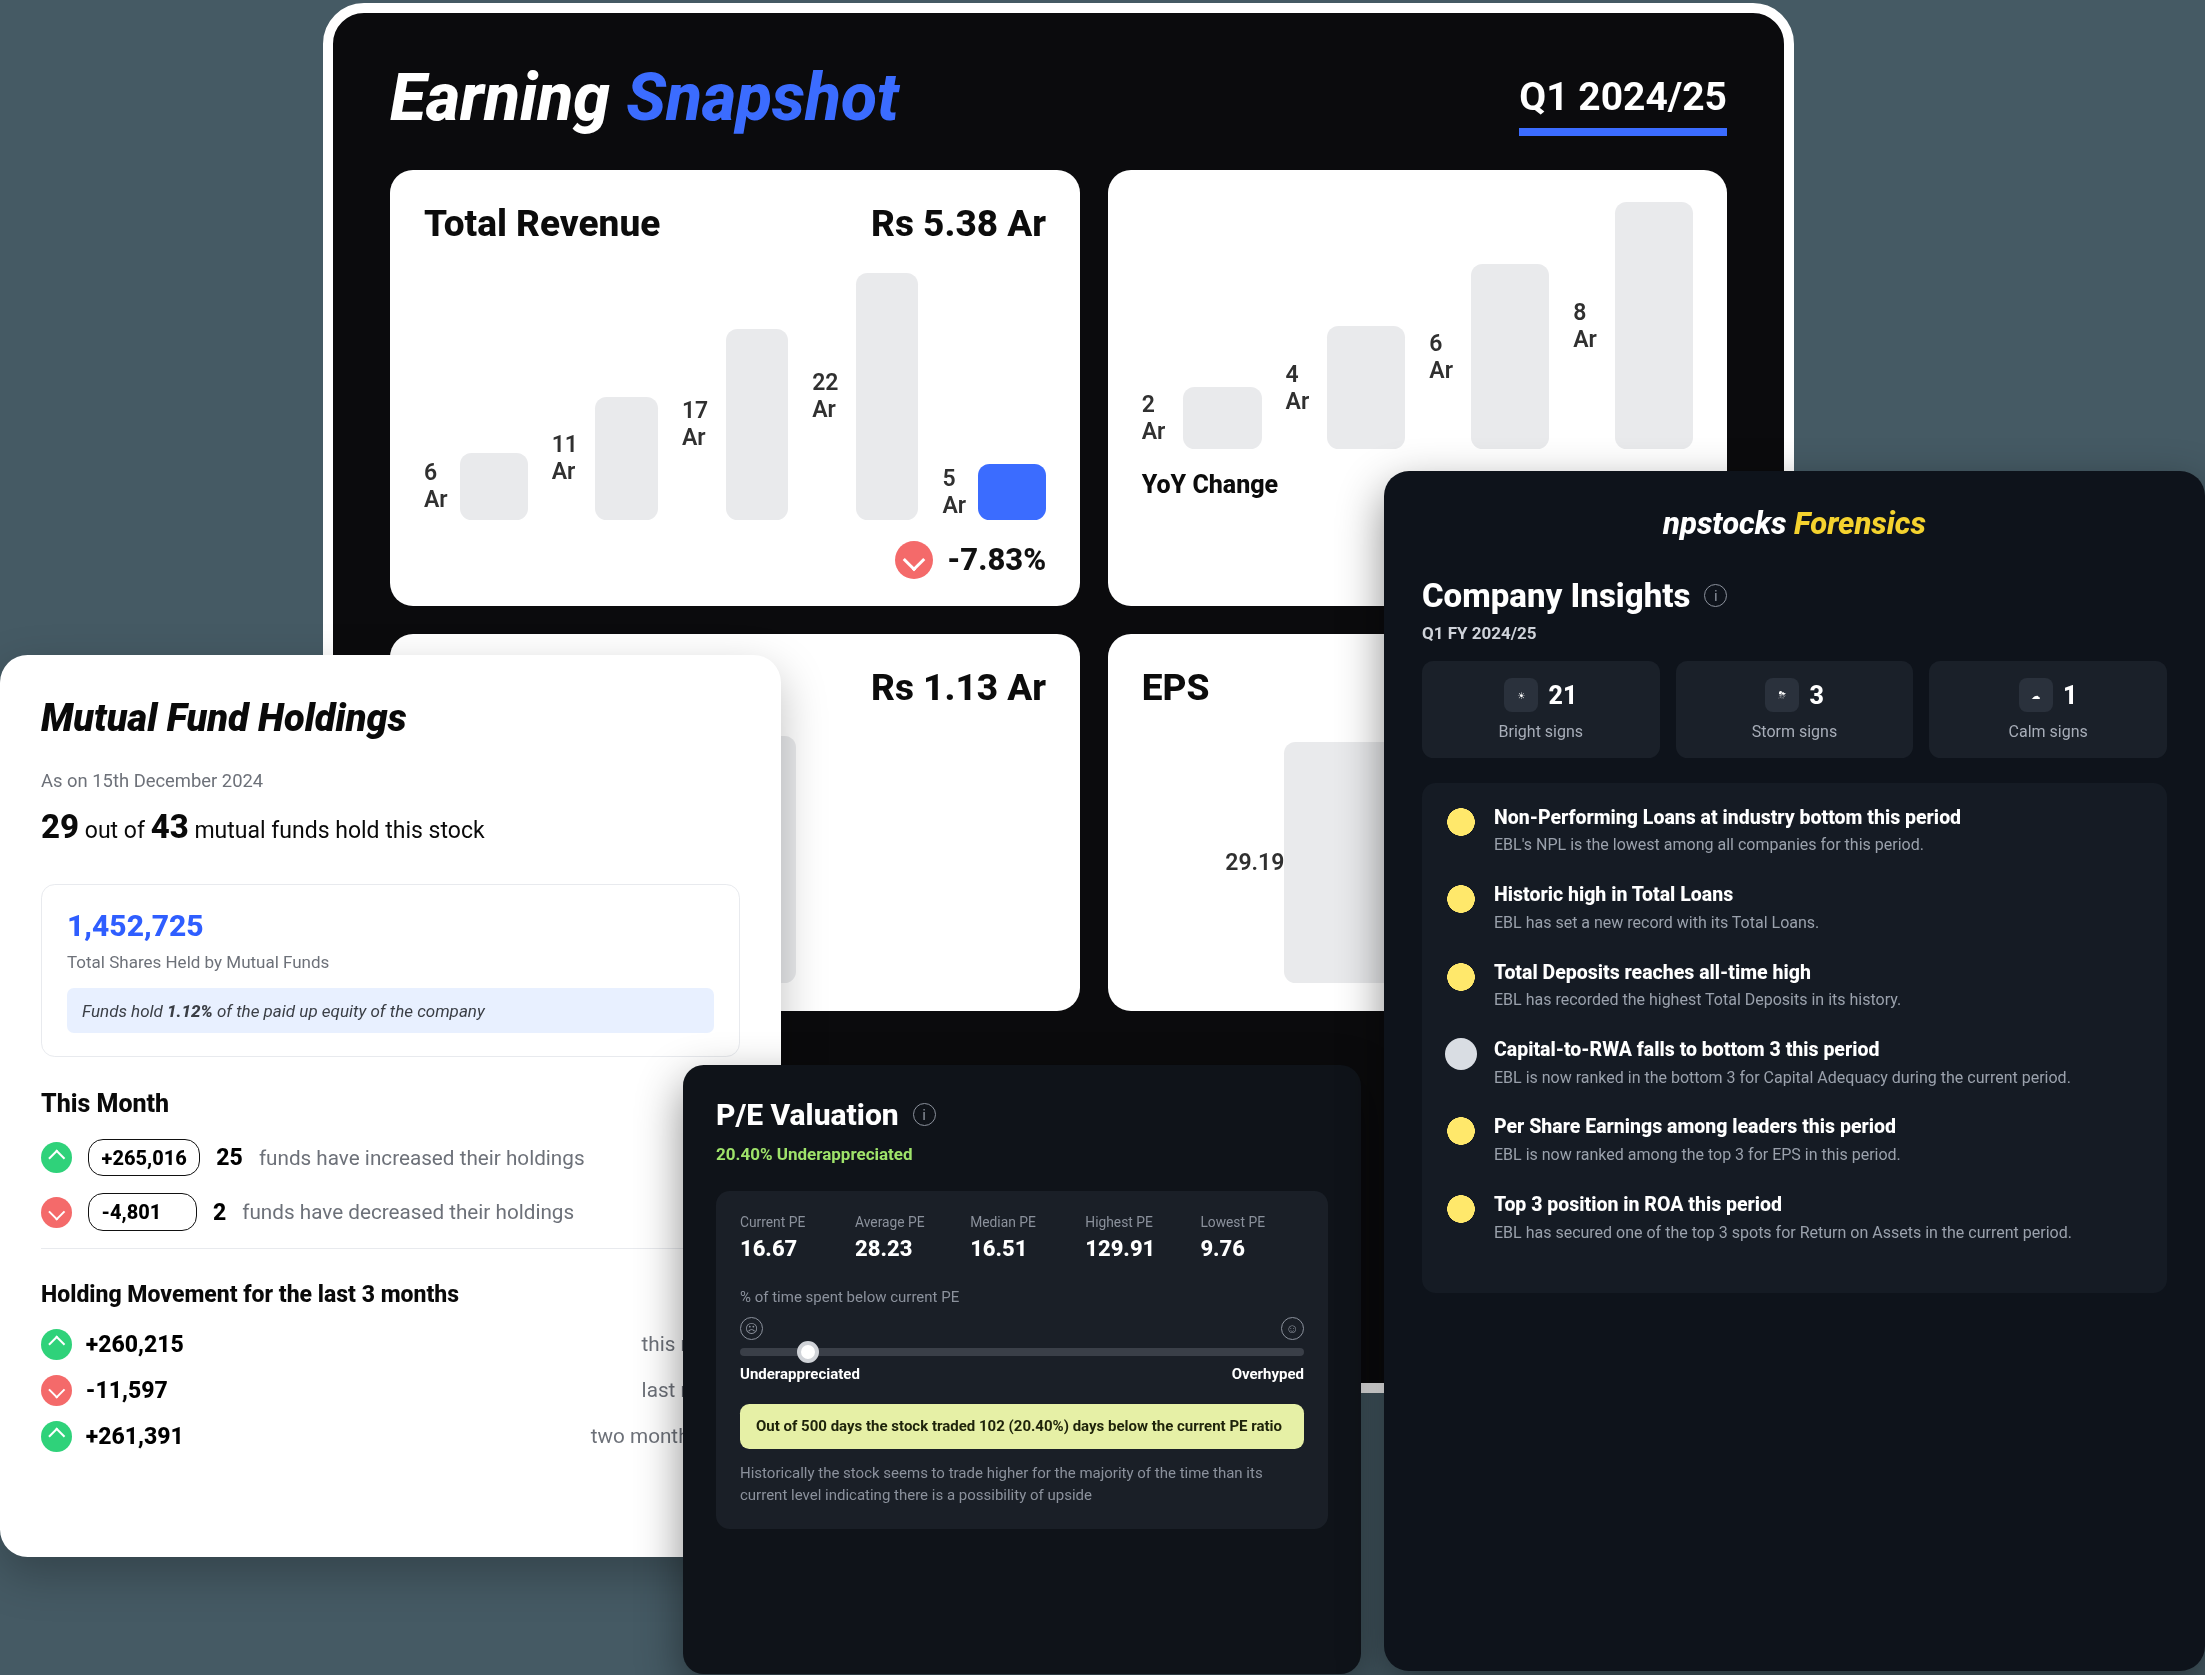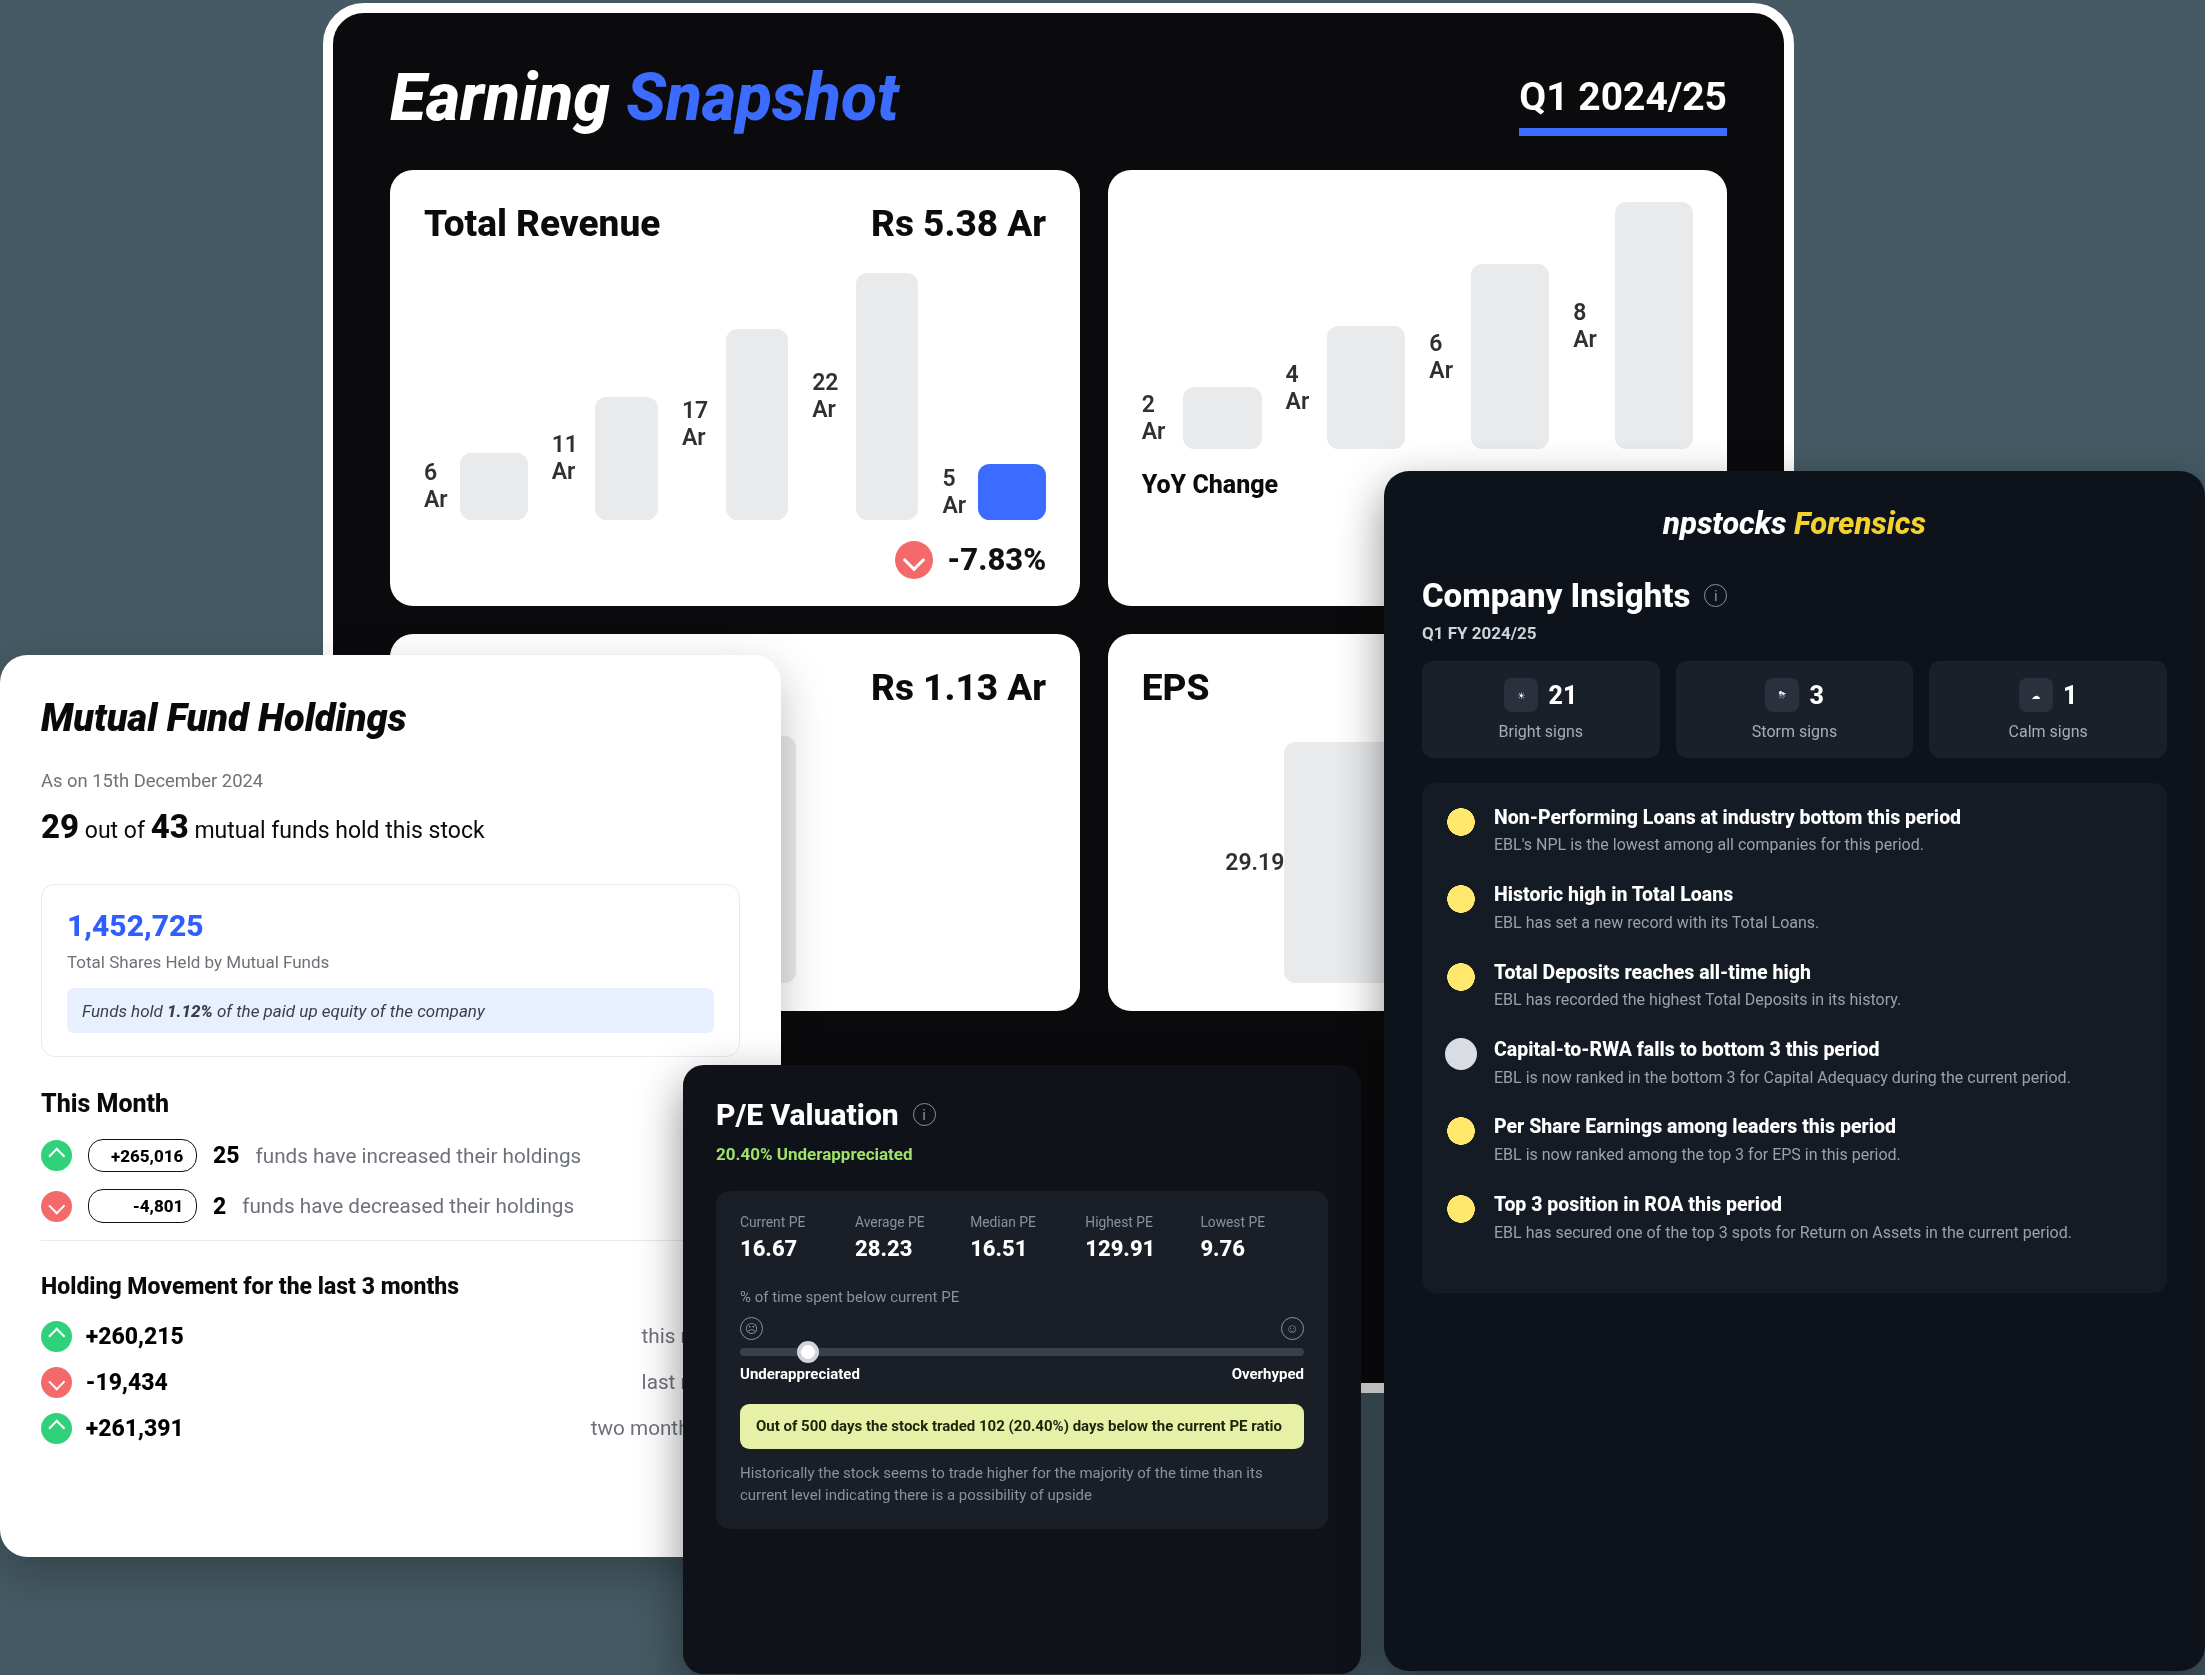--- a/index.html
+++ b/index.html
@@ -66,21 +66,21 @@
   .mf-total-lbl { font-size:17px; color:#6d7179; margin-bottom:16px;}
   .mf-strip { background:#e8f0ff; border-radius:6.9px; padding:12.6px 15px; font-size:17px; color:#3a3e45; font-style:italic;}
   .mf-strip b{ font-weight:800;}
   .mf-sec-title { font-size:25px; font-weight:800; color:#0a0a0a; margin:32px 0 20.7px;}
   .mf-row { display:flex; align-items:center; gap:16px; margin-bottom:17px;}
   .badge-up,.badge-dn { width:31px; height:31px; border-radius:50%; display:flex; align-items:center; justify-content:center; flex-shrink:0;}
   .badge-up{background:#2fd27a;}
   .badge-dn{background:#f46a6a;}
   .arw-up{ width:11.5px;height:11.5px;border-left:2.9px solid #fff;border-top:2.9px solid #fff; transform:rotate(45deg);}
   .arw-dn2{ width:11.5px;height:11.5px;border-right:2.9px solid #fff;border-bottom:2.9px solid #fff; transform:rotate(45deg);}
-  .mf-pill{ border:1.7px solid #111; border-radius:15px; padding:5.7px 12.6px; font-size:17px; font-weight:800; min-width:109px; text-align:right;}
+  .mf-pill{ border:1.7px solid #111; border-radius:15px; padding:5.7px 12.6px; font-size:20px; font-weight:800; min-width:109px; text-align:left;}
   .mf-count{ font-size:23px; font-weight:800;}
   .mf-rest{ font-size:20.7px; color:#6d7179;}
   .mf-hr{ height:1.1px; background:#e8eaee; margin:17px 0;}
   .mf3-row{ display:flex; justify-content:space-between; align-items:center; margin-bottom:15px;}
   .mf3-left{ display:flex; align-items:center; gap:13.8px;}
   .mf3-val{ font-size:23px; font-weight:800;}
   .mf3-when{ font-size:20.7px; color:#6d7179;}
   
   .pe-card{
     position:absolute; left:683px; top:1065px; width:678px; height:609px;
@@ -274,21 +274,21 @@
           </div>
           <div class="mf3-val">+260,215</div>
         </div>
         <div class="mf3-when">this month</div>
       </div>
       <div class="mf3-row">
         <div class="mf3-left">
           <div class="badge-dn">
             <div class="arw-dn2"></div>
           </div>
-          <div class="mf3-val">-19,434</div>
+          <div class="mf3-val">-11,597</div>
         </div>
         <div class="mf3-when">last month</div>
       </div>
       <div class="mf3-row">
         <div class="mf3-left">
           <div class="badge-up">
             <div class="arw-up"></div>
           </div>
           <div class="mf3-val">+261,391</div>
         </div>

